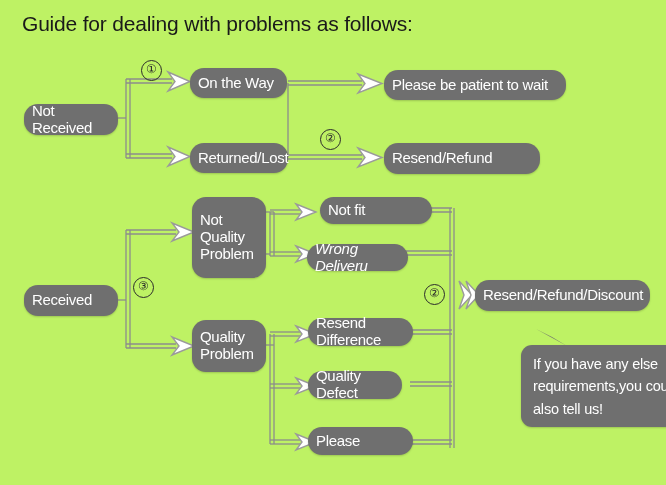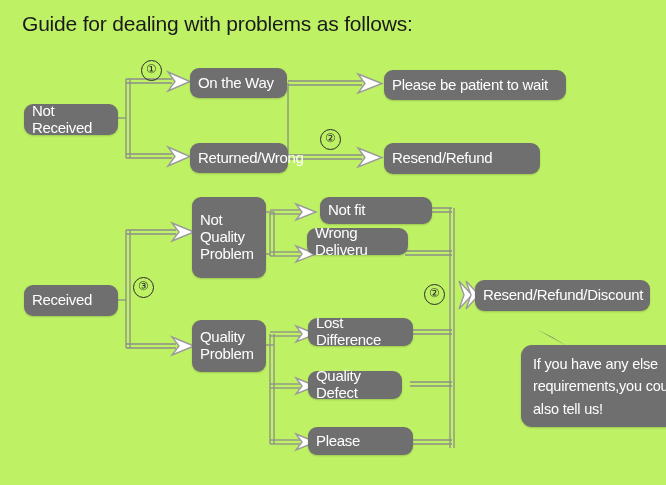--- a/index.html
+++ b/index.html
@@ -24,21 +24,21 @@
     top: 12px;
     font-size: 21px;
     color: #1a1a1a;
     letter-spacing: -0.2px;
     white-space: nowrap;
   }
   .node {
     position: absolute;
     background: #6f6f6f;
     color: #ffffff;
-    border-radius: 9px;
+    border-radius: 14px;
     display: flex;
     align-items: center;
     justify-content: flex-start;
     padding: 0 8px;
     box-sizing: border-box;
     font-size: 15px;
     line-height: 1.12;
     letter-spacing: -0.3px;
     white-space: pre-line;
     box-shadow: 0 1px 2px rgba(0,0,0,0.18);
@@ -187,40 +187,40 @@
     <path class="arw" d="M459,281 L472,295 L459,309 L464,295 Z"></path>
     <path class="arw" d="M466,281 L479,295 L466,309 L471,295 Z"></path>
 
     <path class="tail" d="M552,337 L536,329 L567,346 Z"></path>
   </svg>
 
   <div class="node" style="left:24px; top:104px; width:94px; height:31px;">Not Received</div>
 
   <div class="node" style="left:190px; top:68px; width:97px; height:30px;">On the Way</div>
 
-  <div class="node" style="left:190px; top:143px; width:98px; height:30px;">Returned/Wrong</div>
+  <div class="node" style="left:190px; top:143px; width:98px; height:30px;">Returned/Lost</div>
 
   <div class="node" style="left:384px; top:70px; width:182px; height:30px;">Please be patient to wait</div>
 
   <div class="node" style="left:384px; top:143px; width:156px; height:31px;">Resend/Refund</div>
 
   <div class="node" style="left:24px; top:285px; width:94px; height:31px;">Received</div>
 
   <div class="node multi" style="left:192px; top:197px; width:74px; height:81px;">Not
 Quality
 Problem</div>
 
   <div class="node multi" style="left:192px; top:320px; width:74px; height:52px;">Quality
 Problem</div>
 
   <div class="node" style="left:320px; top:197px; width:112px; height:27px;">Not fit</div>
 
-  <div class="node" style="left:307px; top:228px; width:101px; height:27px;">Wrong Deliveru</div>
-
-  <div class="node" style="left:308px; top:318px; width:105px; height:28px;">Lost Difference</div>
+  <div class="node" style="left:307px; top:244px; width:101px; height:27px;font-style:italic;">Wrong Deliveru</div>
+
+  <div class="node" style="left:308px; top:318px; width:105px; height:28px;">Resend Difference</div>
 
   <div class="node" style="left:308px; top:371px; width:94px; height:28px;">Quality Defect</div>
 
   <div class="node" style="left:308px; top:427px; width:105px; height:28px;">Please</div>
 
   <div class="node" style="left:475px; top:280px; width:175px; height:31px;">Resend/Refund/Discount</div>
 
   <div class="callout" style="left:473px; top:345px; width:178px; height:82px;">
     <span>If you have any else requirements,you could also tell us!</span>
   </div>

